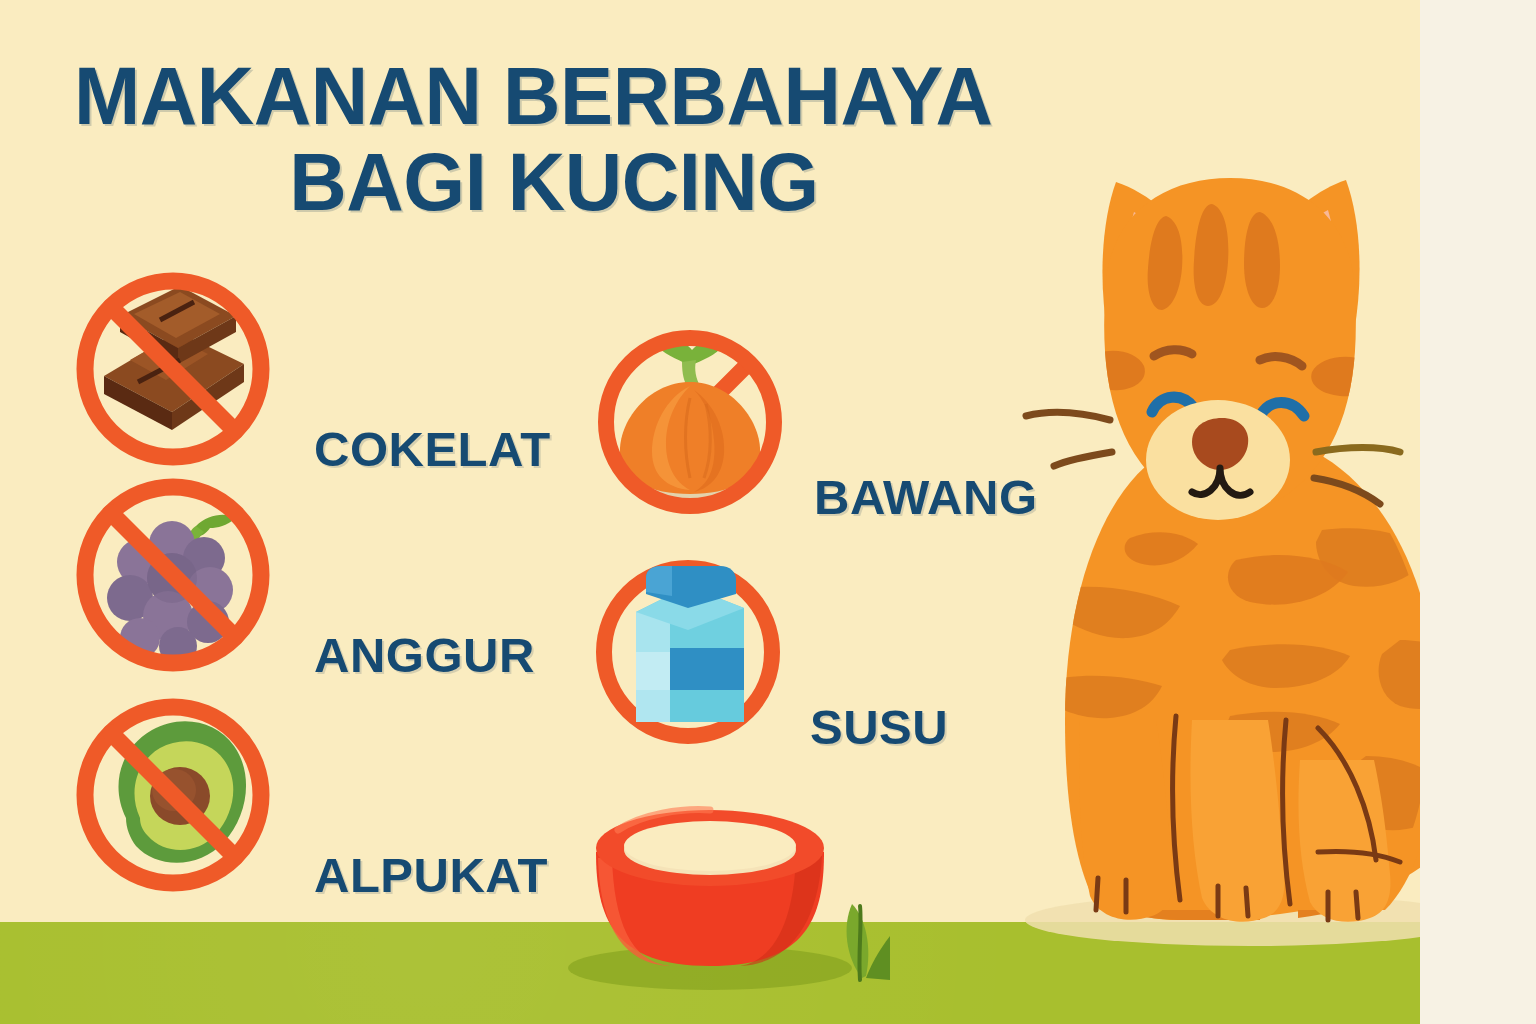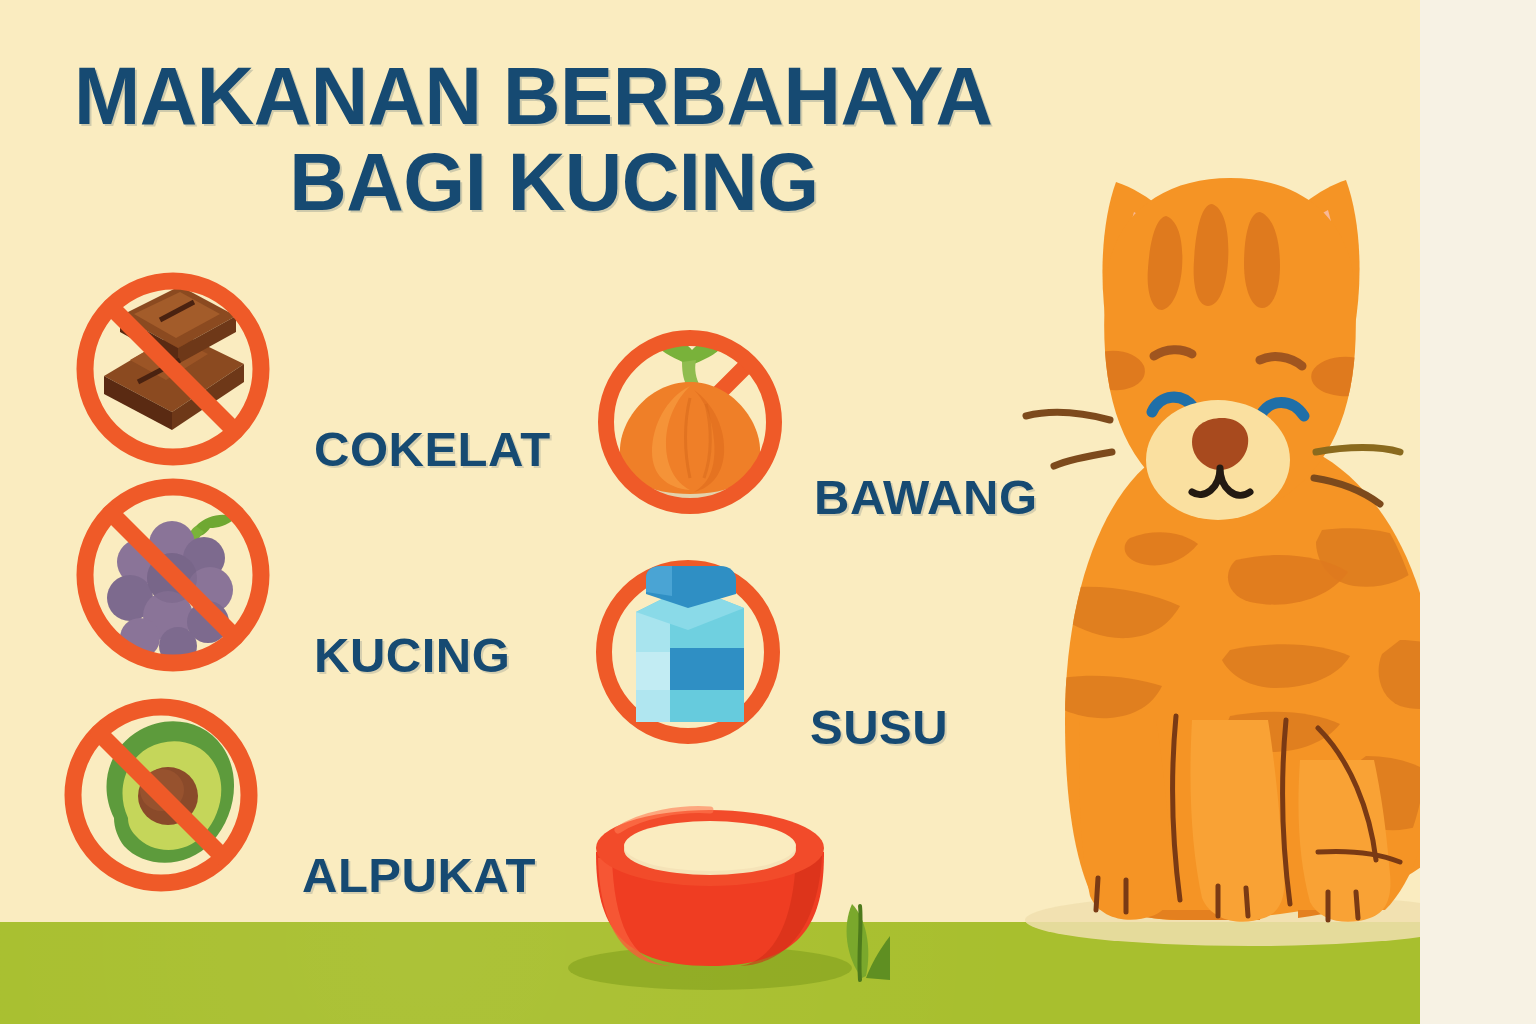--- a/index.html
+++ b/index.html
@@ -74,21 +74,21 @@
     line-height: 1;
     letter-spacing: 0.5px;
     font-stretch: condensed;
     white-space: nowrap;
     text-shadow: 2px 2px 0 rgba(13,49,78,0.15);
   }
 
   
   #item-cokelat { left: 68px; top: 264px; }
   #item-anggur  { left: 68px; top: 470px; }
-  #item-alpukat { left: 56px; top: 690px; }
+  #item-alpukat { left: 68px; top: 690px; }
   #item-cokelat .item-label { margin-left: 36px; }
   #item-anggur  .item-label { margin-left: 36px; }
   #item-alpukat .item-label { margin-left: 36px; }
 
   
   #item-bawang { left: 590px; top: 322px; }
   #item-susu   { left: 588px; top: 552px; }
   #item-bawang .item-label { margin-left: 24px; }
   #item-susu   .item-label { margin-left: 22px; }
 
@@ -278,21 +278,21 @@
           <circle cx="100" cy="146" r="25" fill="#8a7498"></circle>
           <circle cx="140" cy="152" r="21" fill="#7d6a8e"></circle>
           <circle cx="72" cy="168" r="20" fill="#8a7498"></circle>
           <circle cx="110" cy="176" r="19" fill="#7d6a8e"></circle>
           <circle cx="104" cy="108" r="25" fill="#6f5e80" opacity="0.35"></circle>
         </g>
         <circle cx="105" cy="105" r="88" fill="none" stroke="#ef5a28" stroke-width="17"></circle>
         <line x1="43" y1="43" x2="167" y2="167" stroke="#ef5a28" stroke-width="17" stroke-linecap="round"></line>
       </svg>
     </div>
-    <div class="item-label">KUCING</div>
+    <div class="item-label">ANGGUR</div>
   </div>
 
   <div class="item" id="item-alpukat">
     <div class="badge">
       <svg viewBox="0 0 210 210" width="210" height="210">
         <g>
           <path d="M58 128 C42 96 52 58 84 40 C112 24 148 30 166 56 C186 84 180 126 156 152 C130 180 88 178 68 156 C62 148 58 138 58 128 Z" fill="#5d9b3c"></path>
           <path d="M72 128 C60 102 68 72 92 58 C114 46 142 50 156 70 C172 92 166 124 148 144 C128 166 96 164 80 146 C74 140 72 134 72 128 Z" fill="#c5d65a"></path>
           <ellipse cx="112" cy="106" rx="30" ry="29" fill="#8a4a2a"></ellipse>
           <ellipse cx="106" cy="100" rx="22" ry="21" fill="#9c5530" opacity="0.7"></ellipse>

